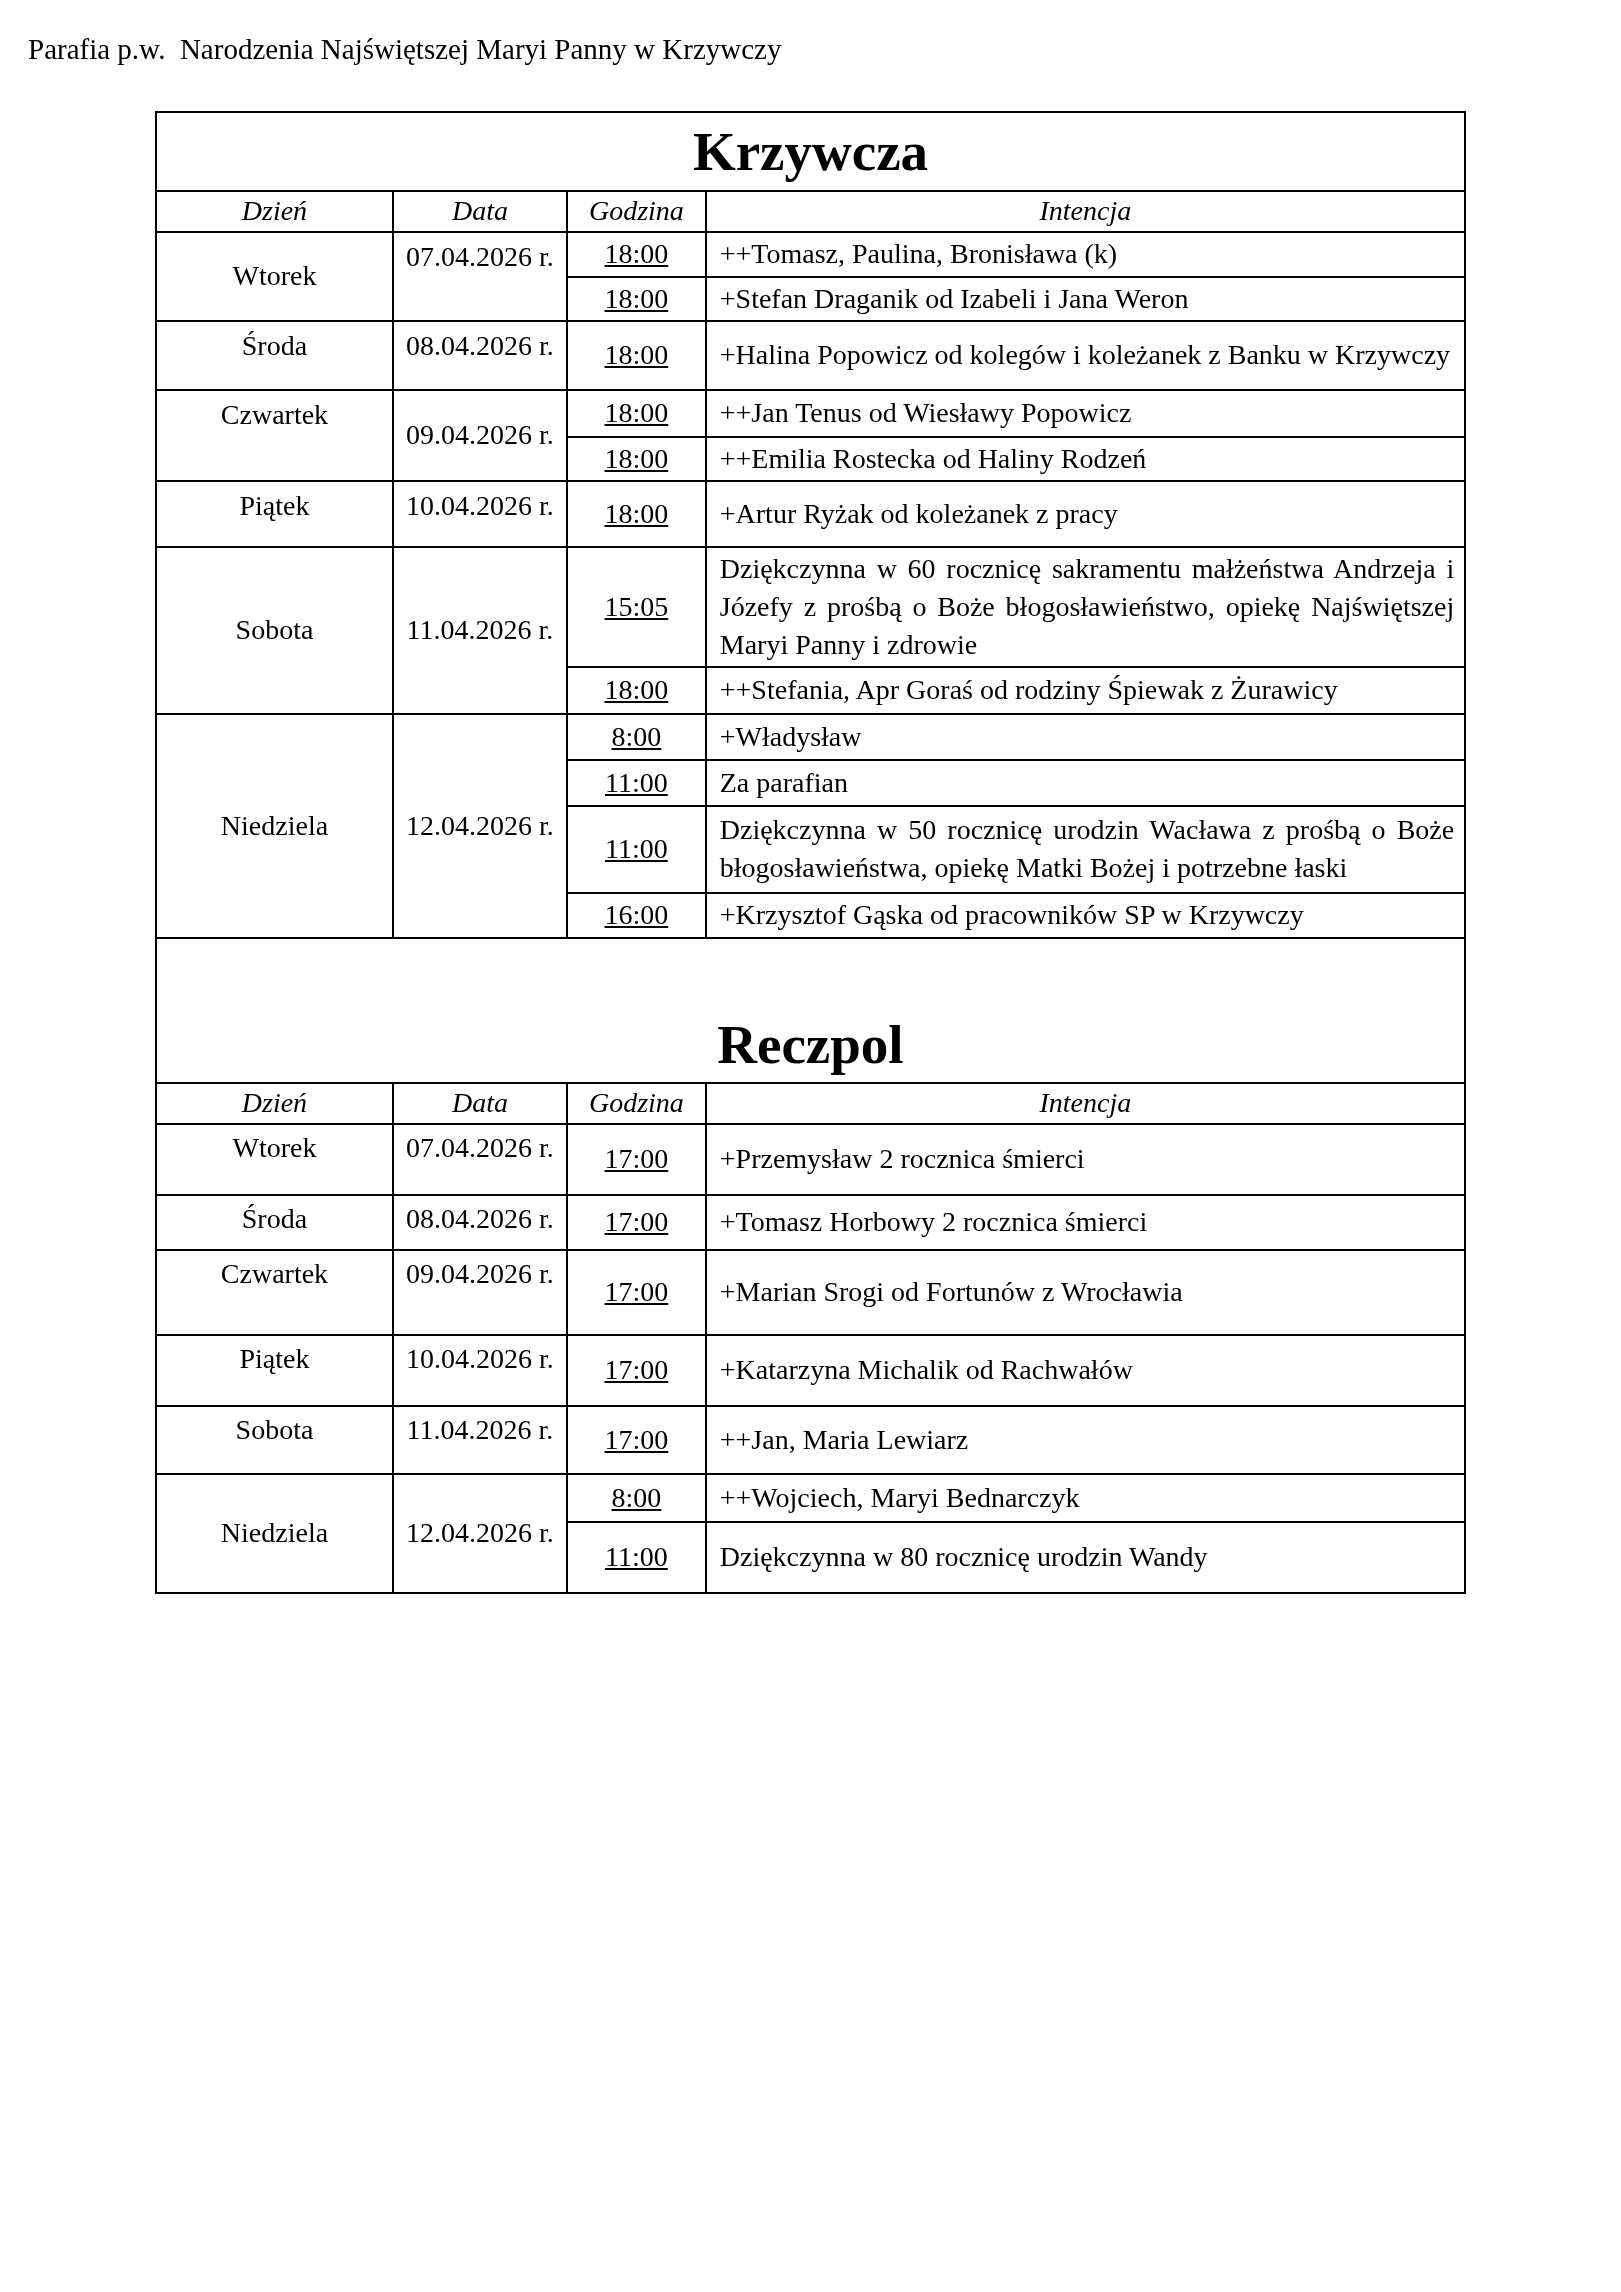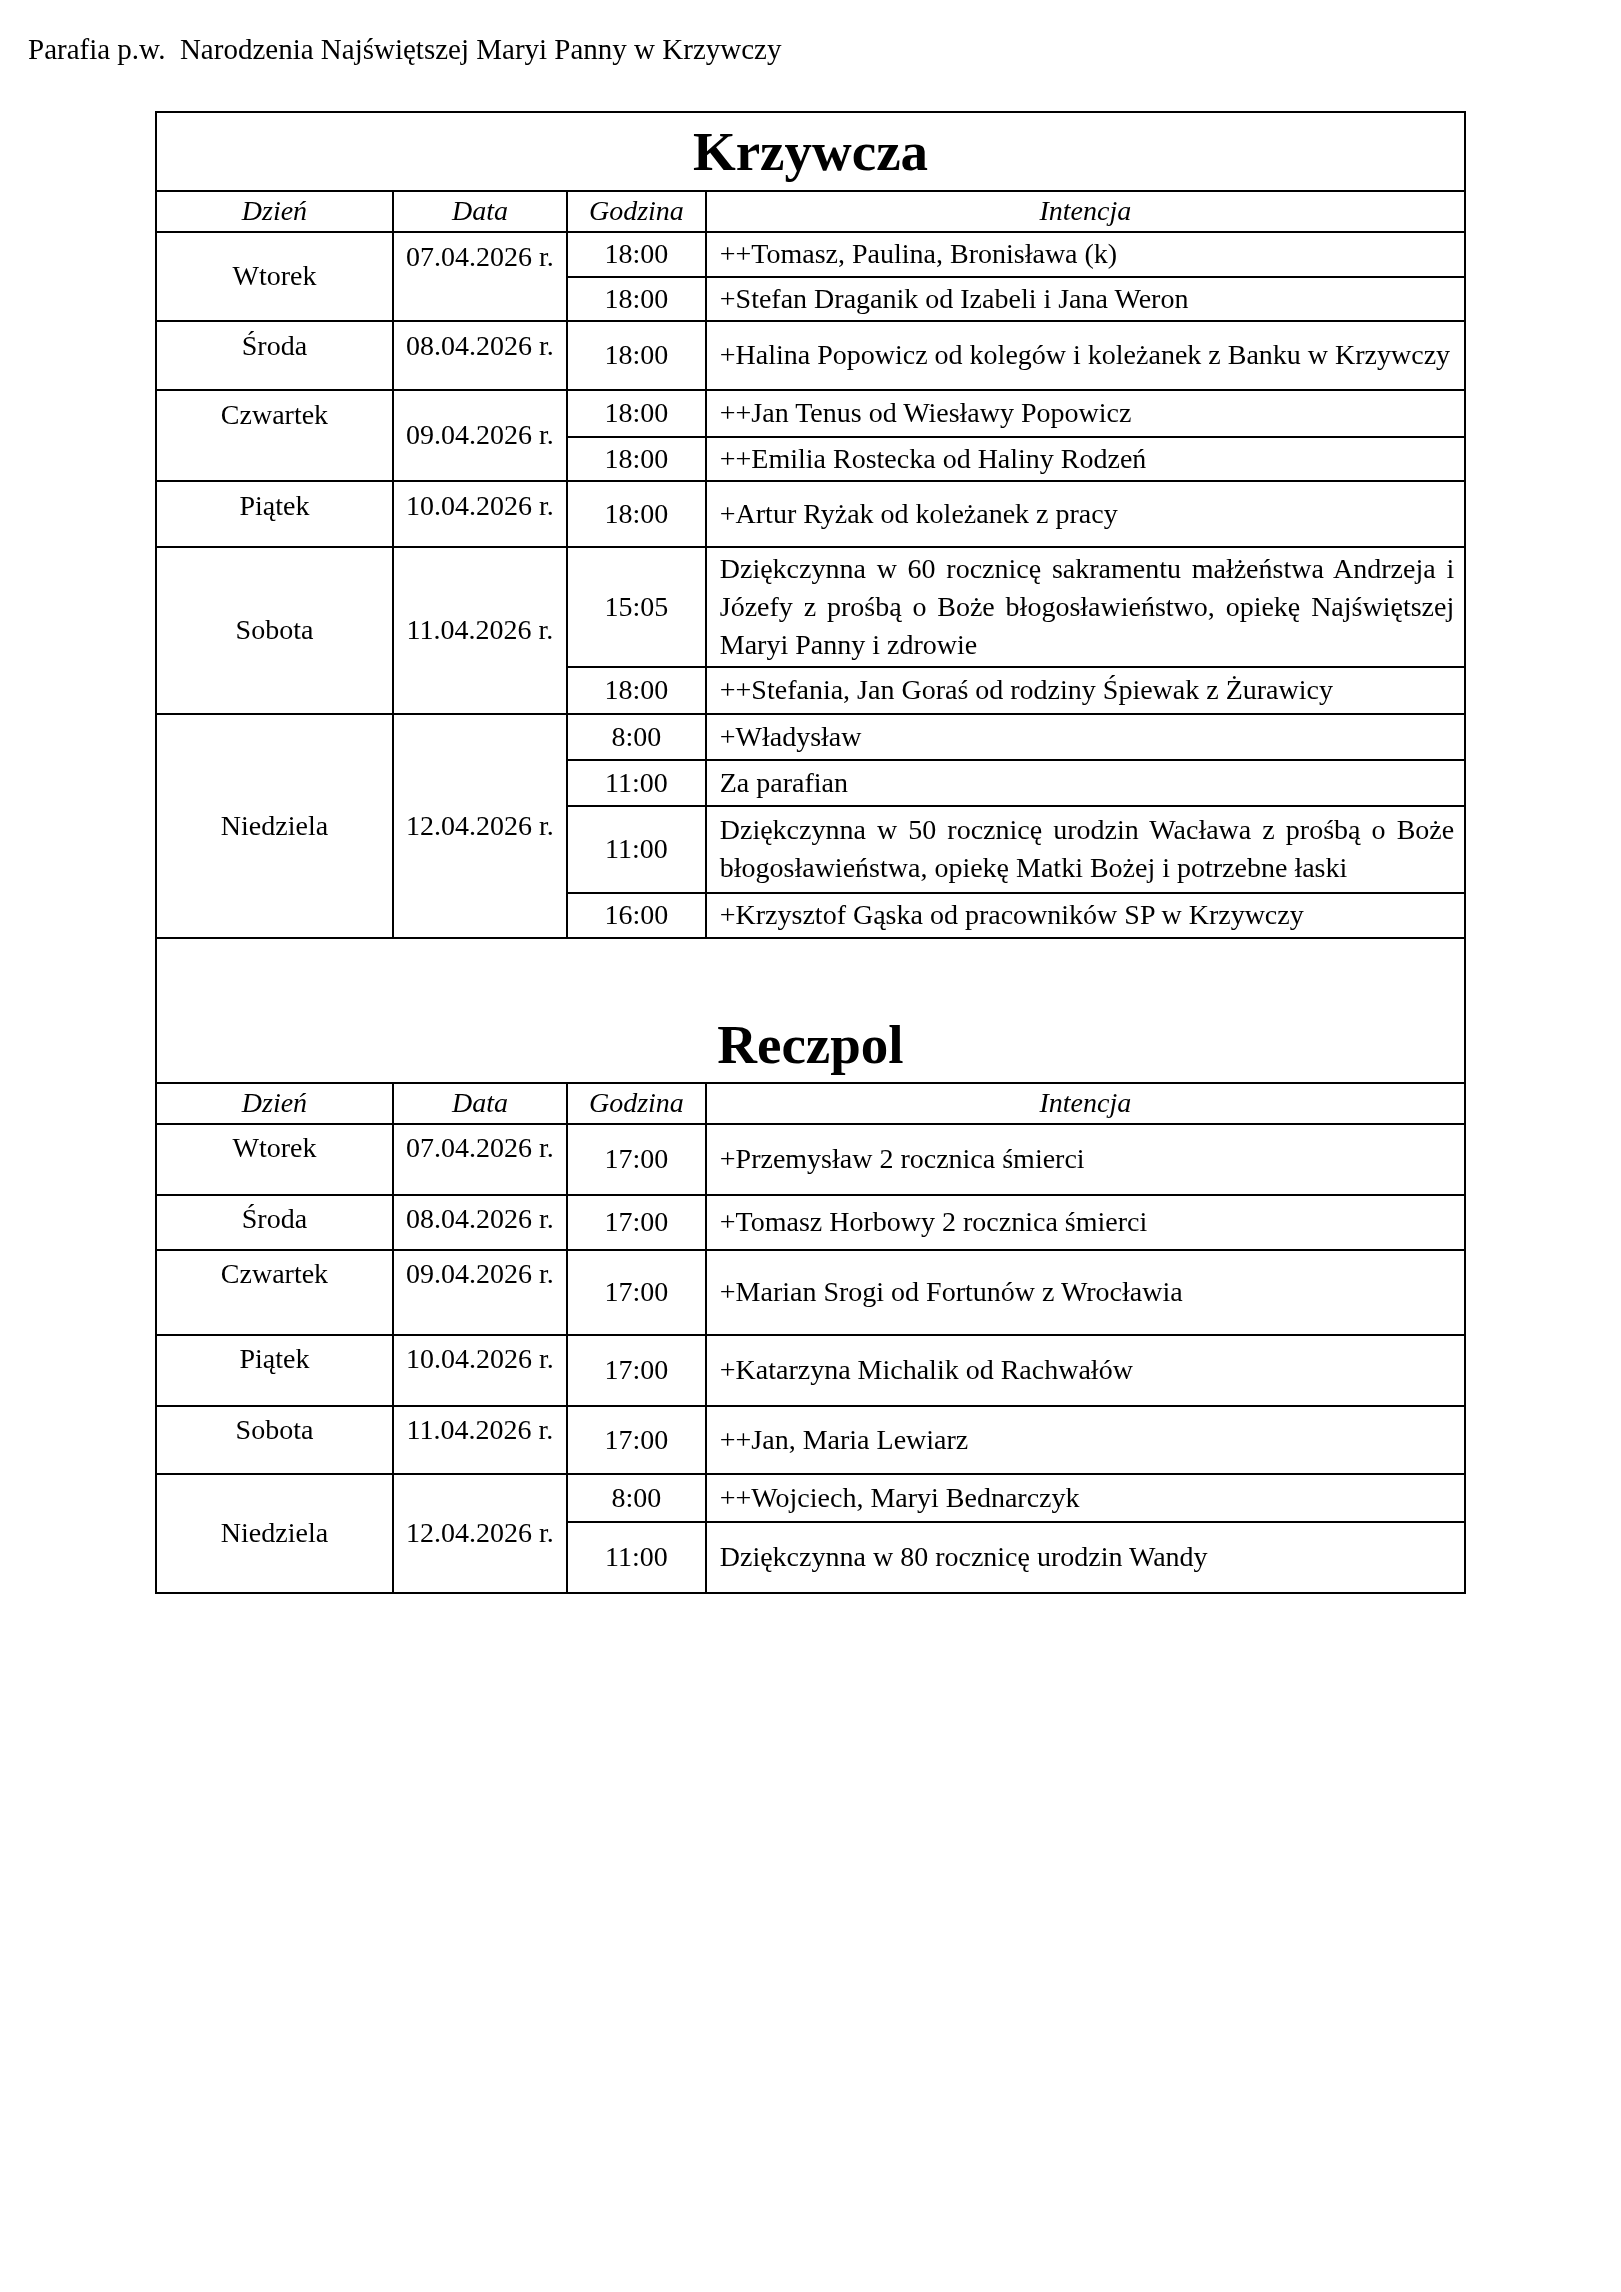--- a/index.html
+++ b/index.html
@@ -61,20 +61,21 @@
   }
   td.vt {
     vertical-align: top;
     padding-top: 7.8px;
   }
   td.vm {
     vertical-align: middle;
   }
   td.time-cell {
     text-align: center;
+    text-decoration: underline;
   }
   td.intention-cell {
     text-align: left;
     padding-left: 13px;
     padding-right: 9.8px;
     line-height: 38px;
   }
   td.intention-cell.justify {
     text-align: justify;
   }
@@ -134,21 +135,21 @@
         <td class="intention-cell group-start">+Artur Ryżak od koleżanek z pracy</td>
       </tr>
       <tr>
         <td class="day-cell vm group-start" rowspan="2">Sobota</td>
         <td class="date-cell vm group-start" rowspan="2">11.04.2026 r.</td>
         <td class="time-cell group-start" style="height: 113px;">15:05</td>
         <td class="intention-cell justify group-start">Dziękczynna w 60 rocznicę sakramentu małżeństwa Andrzeja i Józefy z prośbą o Boże błogosławieństwo, opiekę Najświętszej Maryi Panny i zdrowie</td>
       </tr>
       <tr>
         <td class="time-cell" style="height: 41px;">18:00</td>
-        <td class="intention-cell">++Stefania, Jan Goraś od rodziny Śpiewak z Żurawicy</td>
+        <td class="intention-cell">++Stefania, Apr Goraś od rodziny Śpiewak z Żurawicy</td>
       </tr>
       <tr>
         <td class="day-cell vm group-start" rowspan="4">Niedziela</td>
         <td class="date-cell vm group-start" rowspan="4">12.04.2026 r.</td>
         <td class="time-cell group-start" style="height: 40px;">8:00</td>
         <td class="intention-cell group-start">+Władysław</td>
       </tr>
       <tr>
         <td class="time-cell" style="height: 40px;">11:00</td>
         <td class="intention-cell">Za parafian</td>

